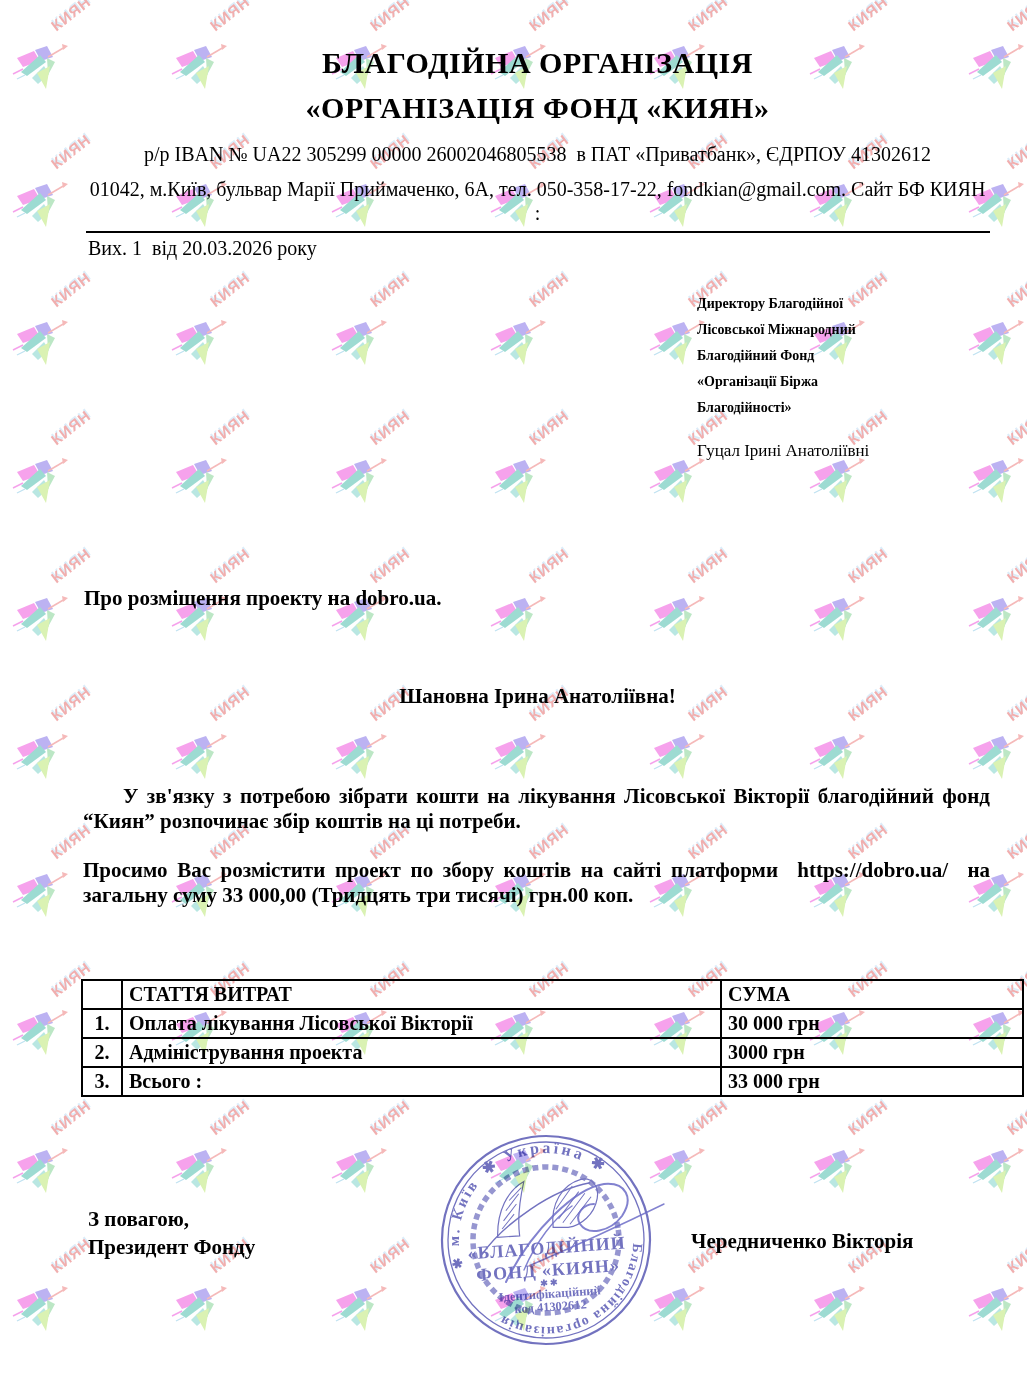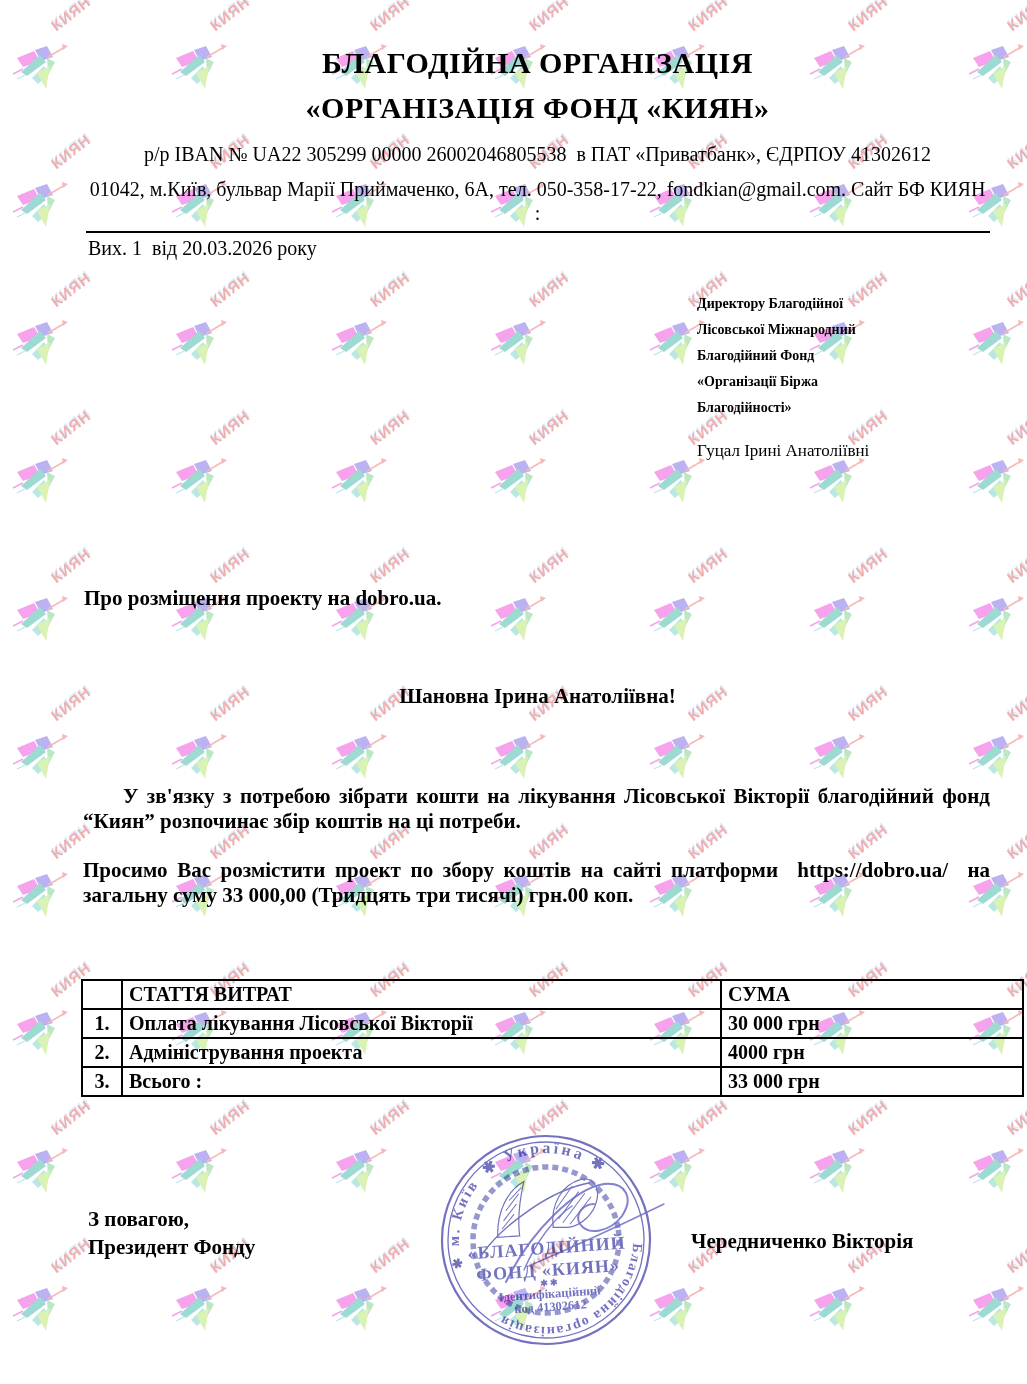--- a/index.html
+++ b/index.html
@@ -90,21 +90,21 @@
       <th class="c-sum">СУМА</th>
     </tr>
     <tr>
       <td class="c-num">1.</td>
       <td class="c-item">Оплата лікування Лісовської Вікторії</td>
       <td class="c-sum">30 000 грн</td>
     </tr>
     <tr>
       <td class="c-num">2.</td>
       <td class="c-item">Адміністрування проекта</td>
-      <td class="c-sum">4000 грн</td>
+      <td class="c-sum">3000 грн</td>
     </tr>
     <tr>
       <td class="c-num">3.</td>
       <td class="c-item">Всього :</td>
       <td class="c-sum">33 000 грн</td>
     </tr>
   </tbody>
     </table>
 
   <div class="closing">

